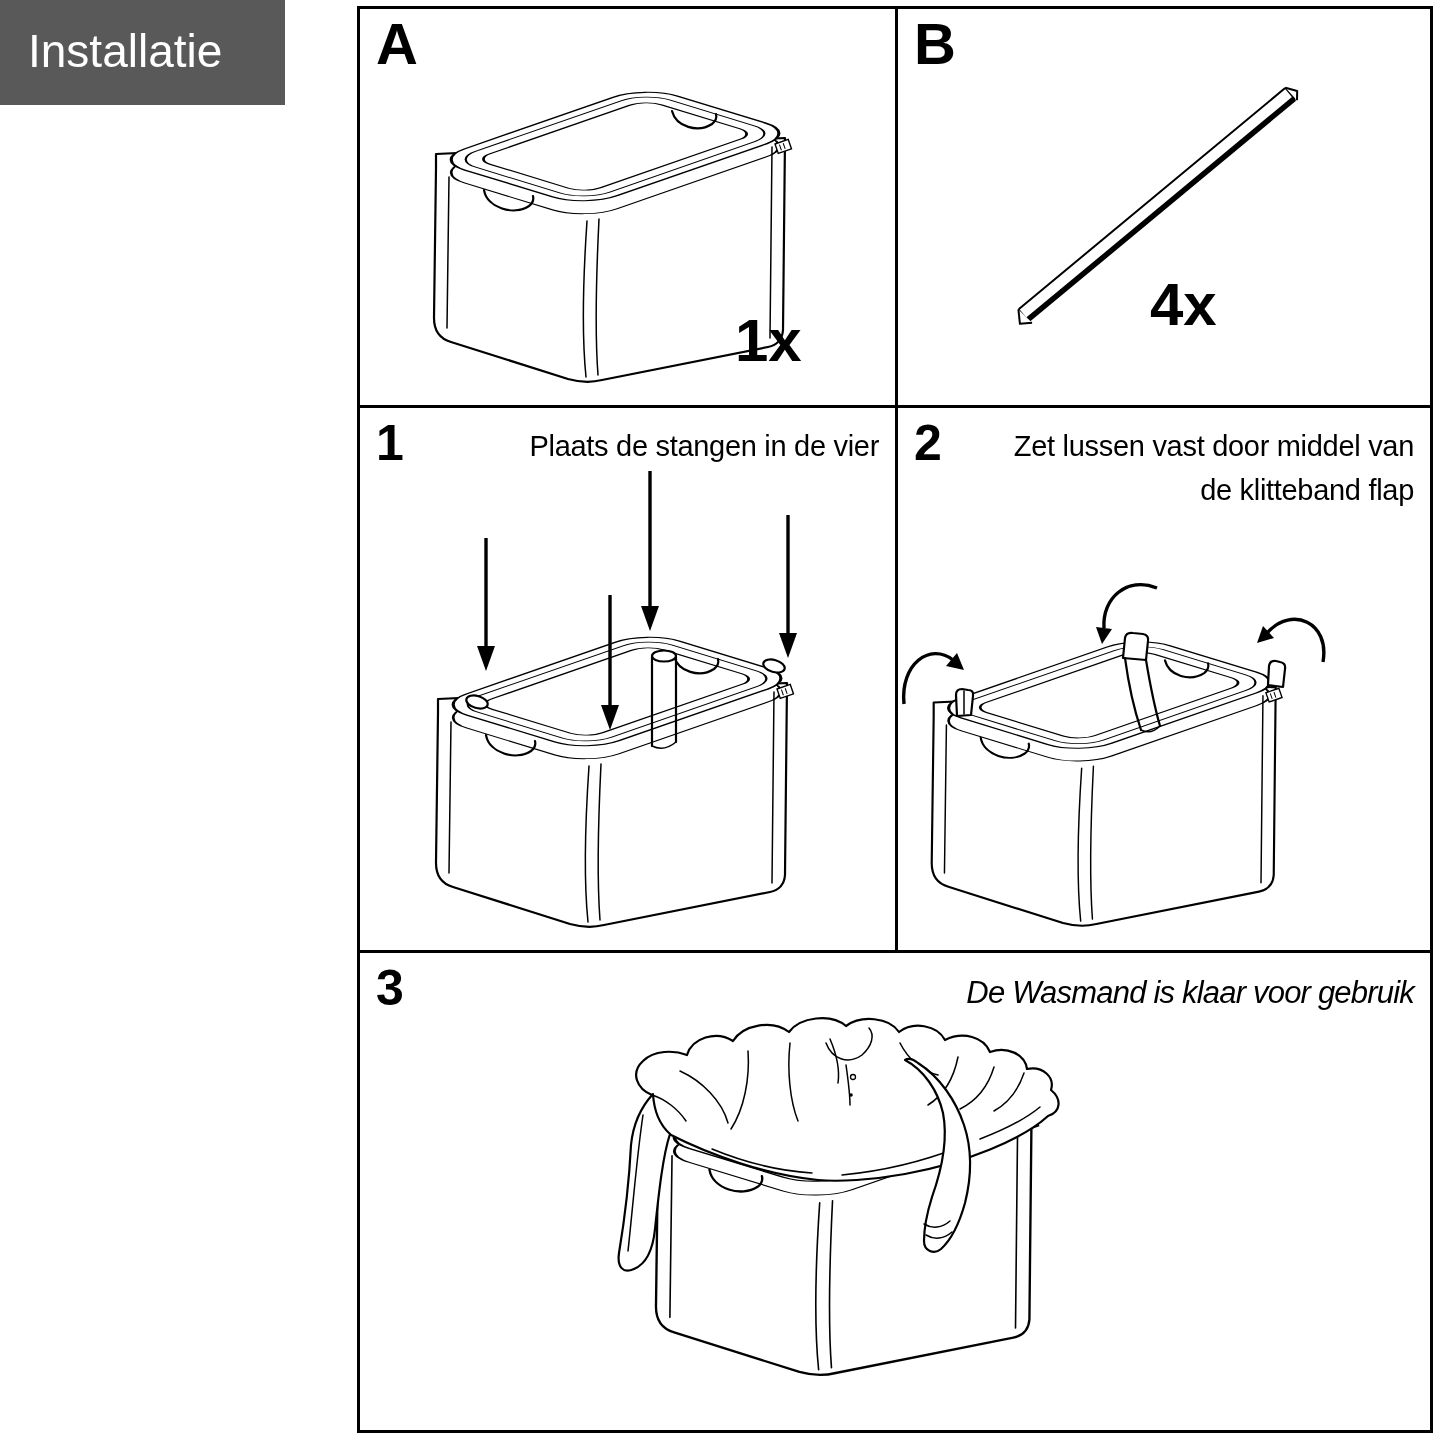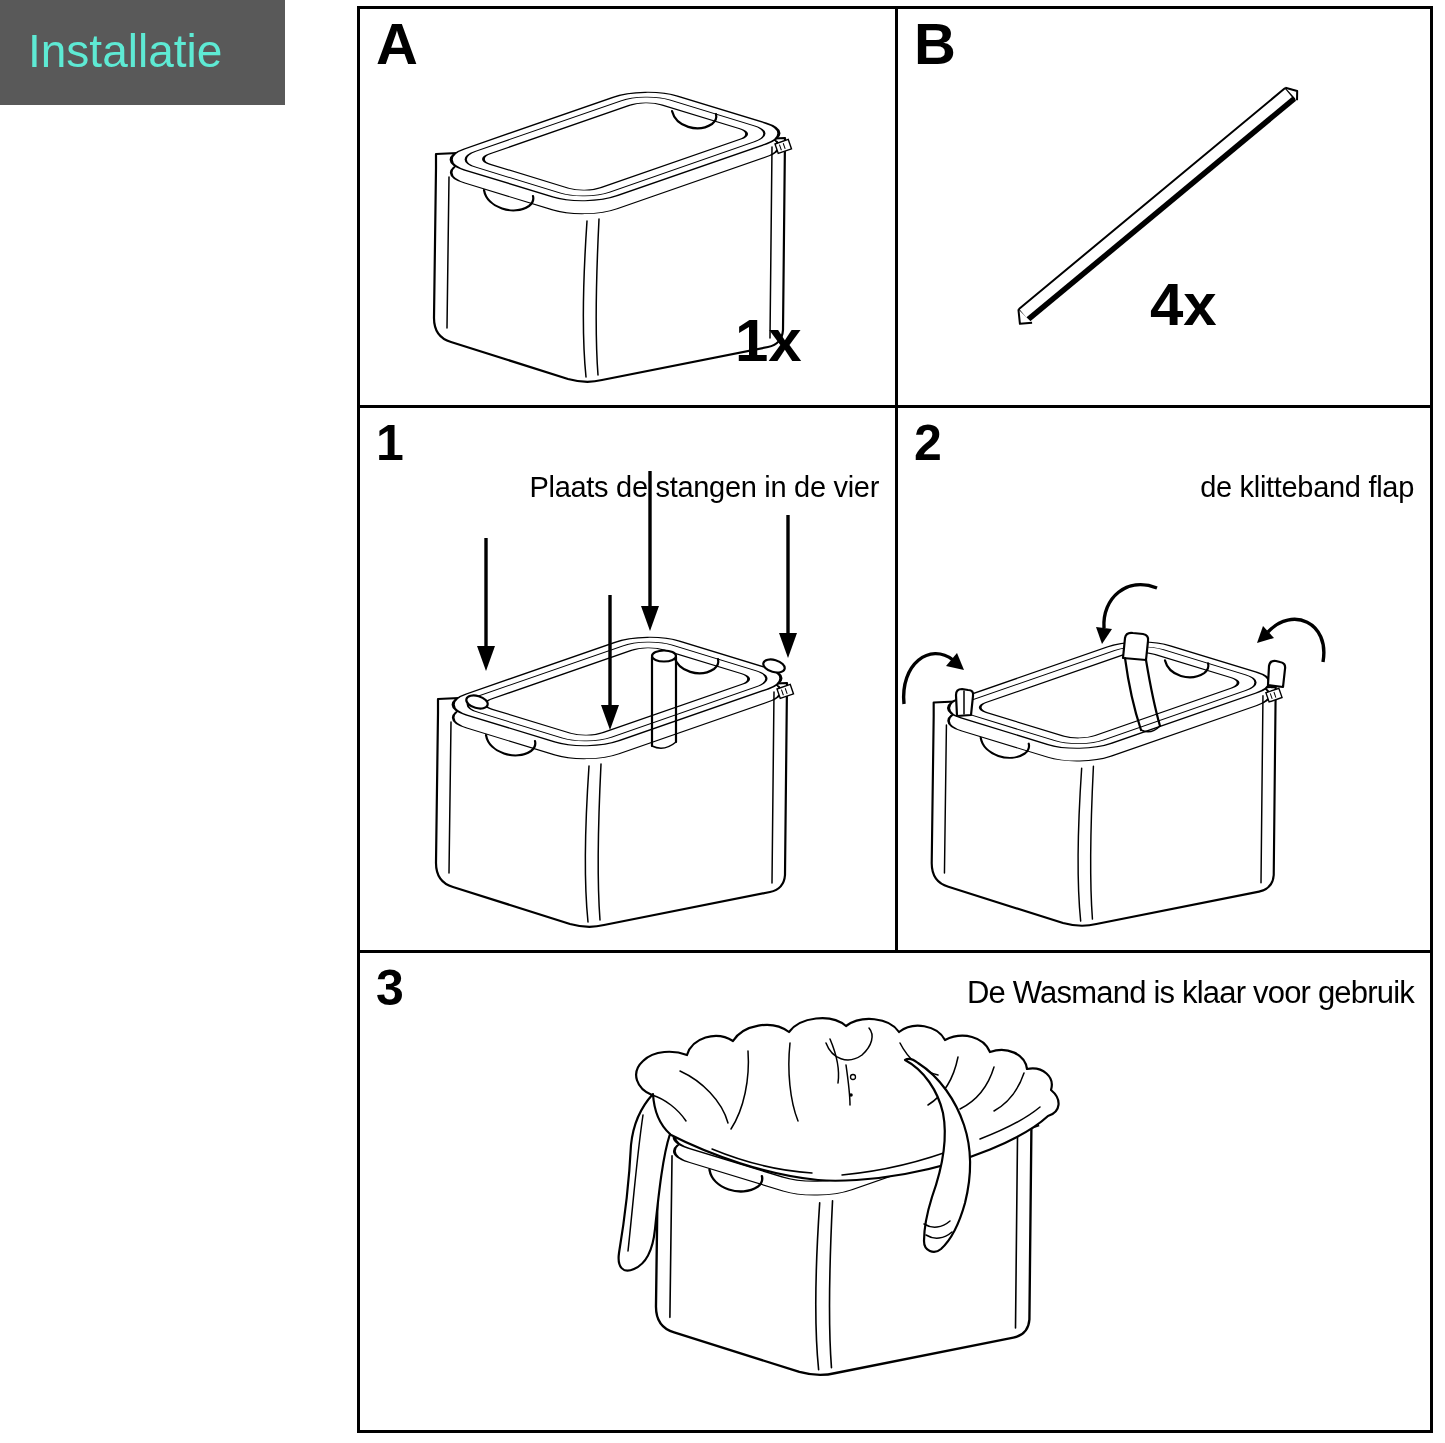--- a/index.html
+++ b/index.html
@@ -1,41 +1,41 @@
 <!DOCTYPE html>
 <html><head>
 <meta charset="utf-8">
 <style>
   * { margin:0; padding:0; box-sizing:border-box; }
   html,body { width:1445px; height:1443px; background:#ffffff; overflow:hidden;
     font-family:"Liberation Sans", sans-serif; }
   .page { position:relative; width:1445px; height:1443px; background:#fff; }
 
   .header { position:absolute; left:0; top:0; width:285px; height:105px;
-    background:#595959; color:#5eead4; display:flex; align-items:center;
+    background:#595959; color:#ffffff; display:flex; align-items:center;
     padding-left:28px; padding-bottom:4px; font-size:46px; font-weight:400; }
 
   .grid { position:absolute; left:357px; top:6px; width:1076px; height:1427px;
     border:3px solid #000; background:#fff; }
   .panel { position:absolute; background:#fff; }
   .panel-a { left:0; top:0; width:538px; height:399px; border-right:3px solid #000; border-bottom:3px solid #000; }
   .panel-b { left:538px; top:0; width:532px; height:399px; border-bottom:3px solid #000; }
   .panel-1 { left:0; top:399px; width:538px; height:545px; border-right:3px solid #000; border-bottom:3px solid #000; }
   .panel-2 { left:538px; top:399px; width:532px; height:545px; border-bottom:3px solid #000; }
   .panel-3 { left:0; top:944px; width:1070px; height:477px; }
 
   .part-label { position:absolute; left:16px; top:6px; font-size:58px; font-weight:700; color:#000; line-height:1; }
   .step-label { position:absolute; left:16px; top:10px; font-size:50px; font-weight:700; color:#000; line-height:1; }
   .count { position:absolute; font-size:60px; font-weight:700; color:#000; line-height:1; }
   .count-a { left:375px; top:302px; }
   .count-b { left:252px; top:266px; }
   .caption { position:absolute; top:16px; right:16px; text-align:right;
-    font-size:29px; line-height:44px; color:#000; letter-spacing:-0.3px;margin-top:41px; }
+    font-size:29px; line-height:44px; color:#000; letter-spacing:-0.3px; }
   .caption-3 { position:absolute; top:22px; right:16px; text-align:left;
-    font-size:31px; color:#000; letter-spacing:-0.8px; }
+    font-size:31px; color:#000; letter-spacing:-0.8px;font-style:italic; }
 
   .art { position:absolute; left:0; top:0; width:100%; height:100%; }
   svg { display:block; }
   .ln  { fill:none; stroke:#000; stroke-width:2.2; stroke-linecap:round; stroke-linejoin:round; }
   .lnw { fill:#fff; stroke:#000; stroke-width:2.2; stroke-linejoin:round; }
   .thin{ stroke-width:1.5; }
   .arrow { fill:none; stroke:#000; stroke-width:3.4; }
   .ahead { fill:#000; stroke:none; }
 </style>
 </head>
@@ -158,20 +158,21 @@
           <path class="arrow" d="M 259,180 C 229,168 204,190 206,220"></path>
           <polygon class="ahead" points="204,236 198,219 214,221"></polygon>
         </g>
         <g>
           <path class="arrow" d="M 425,254 C 432,214 394,198 370,224"></path>
           <polygon class="ahead" points="359,235 365,218 376,230"></polygon>
         </g>
       </svg>
       <div class="step-label">2</div>
       <div class="caption">
+        <div>Zet lussen vast door middel van</div>
         <div>de klitteband flap</div>
       </div>
     </div>
 
     <div class="panel panel-3">
       <svg class="art" viewBox="0 0 1070 477">
         <use href="#basket" transform="translate(281,99) scale(1.07)"></use>
 
         <g>
           <path class="lnw" stroke-width="2.4" d="M 307,180

